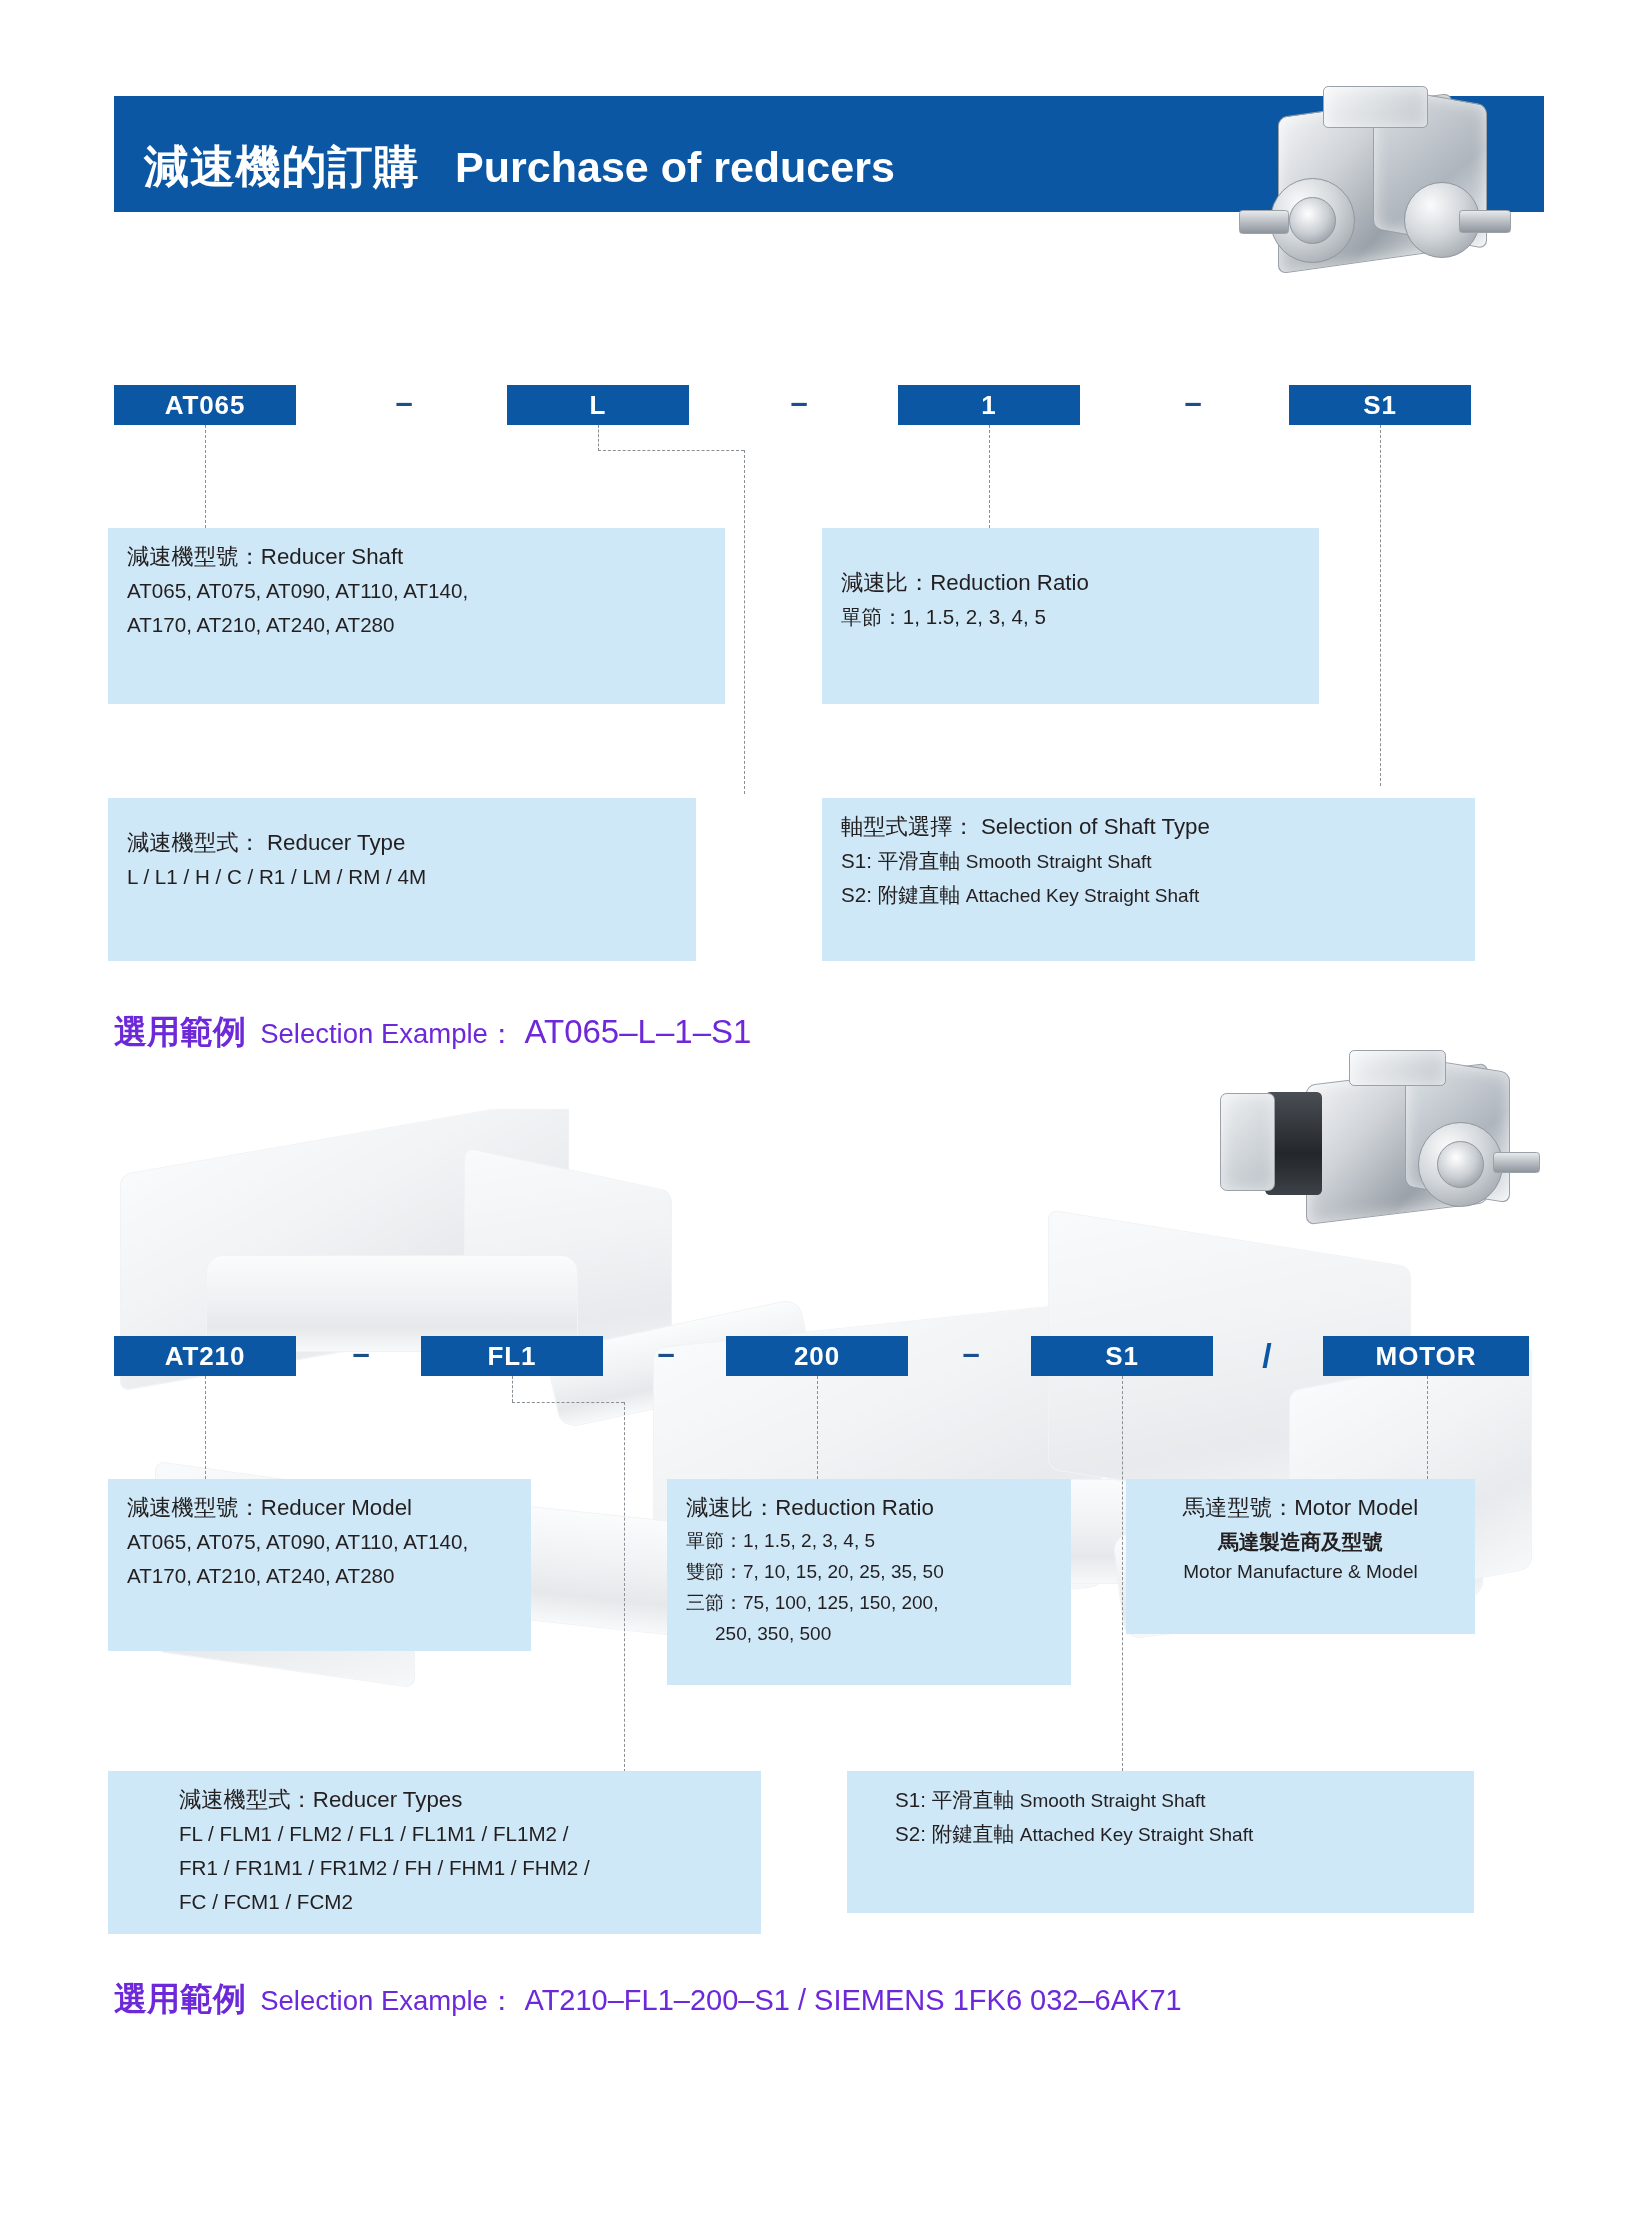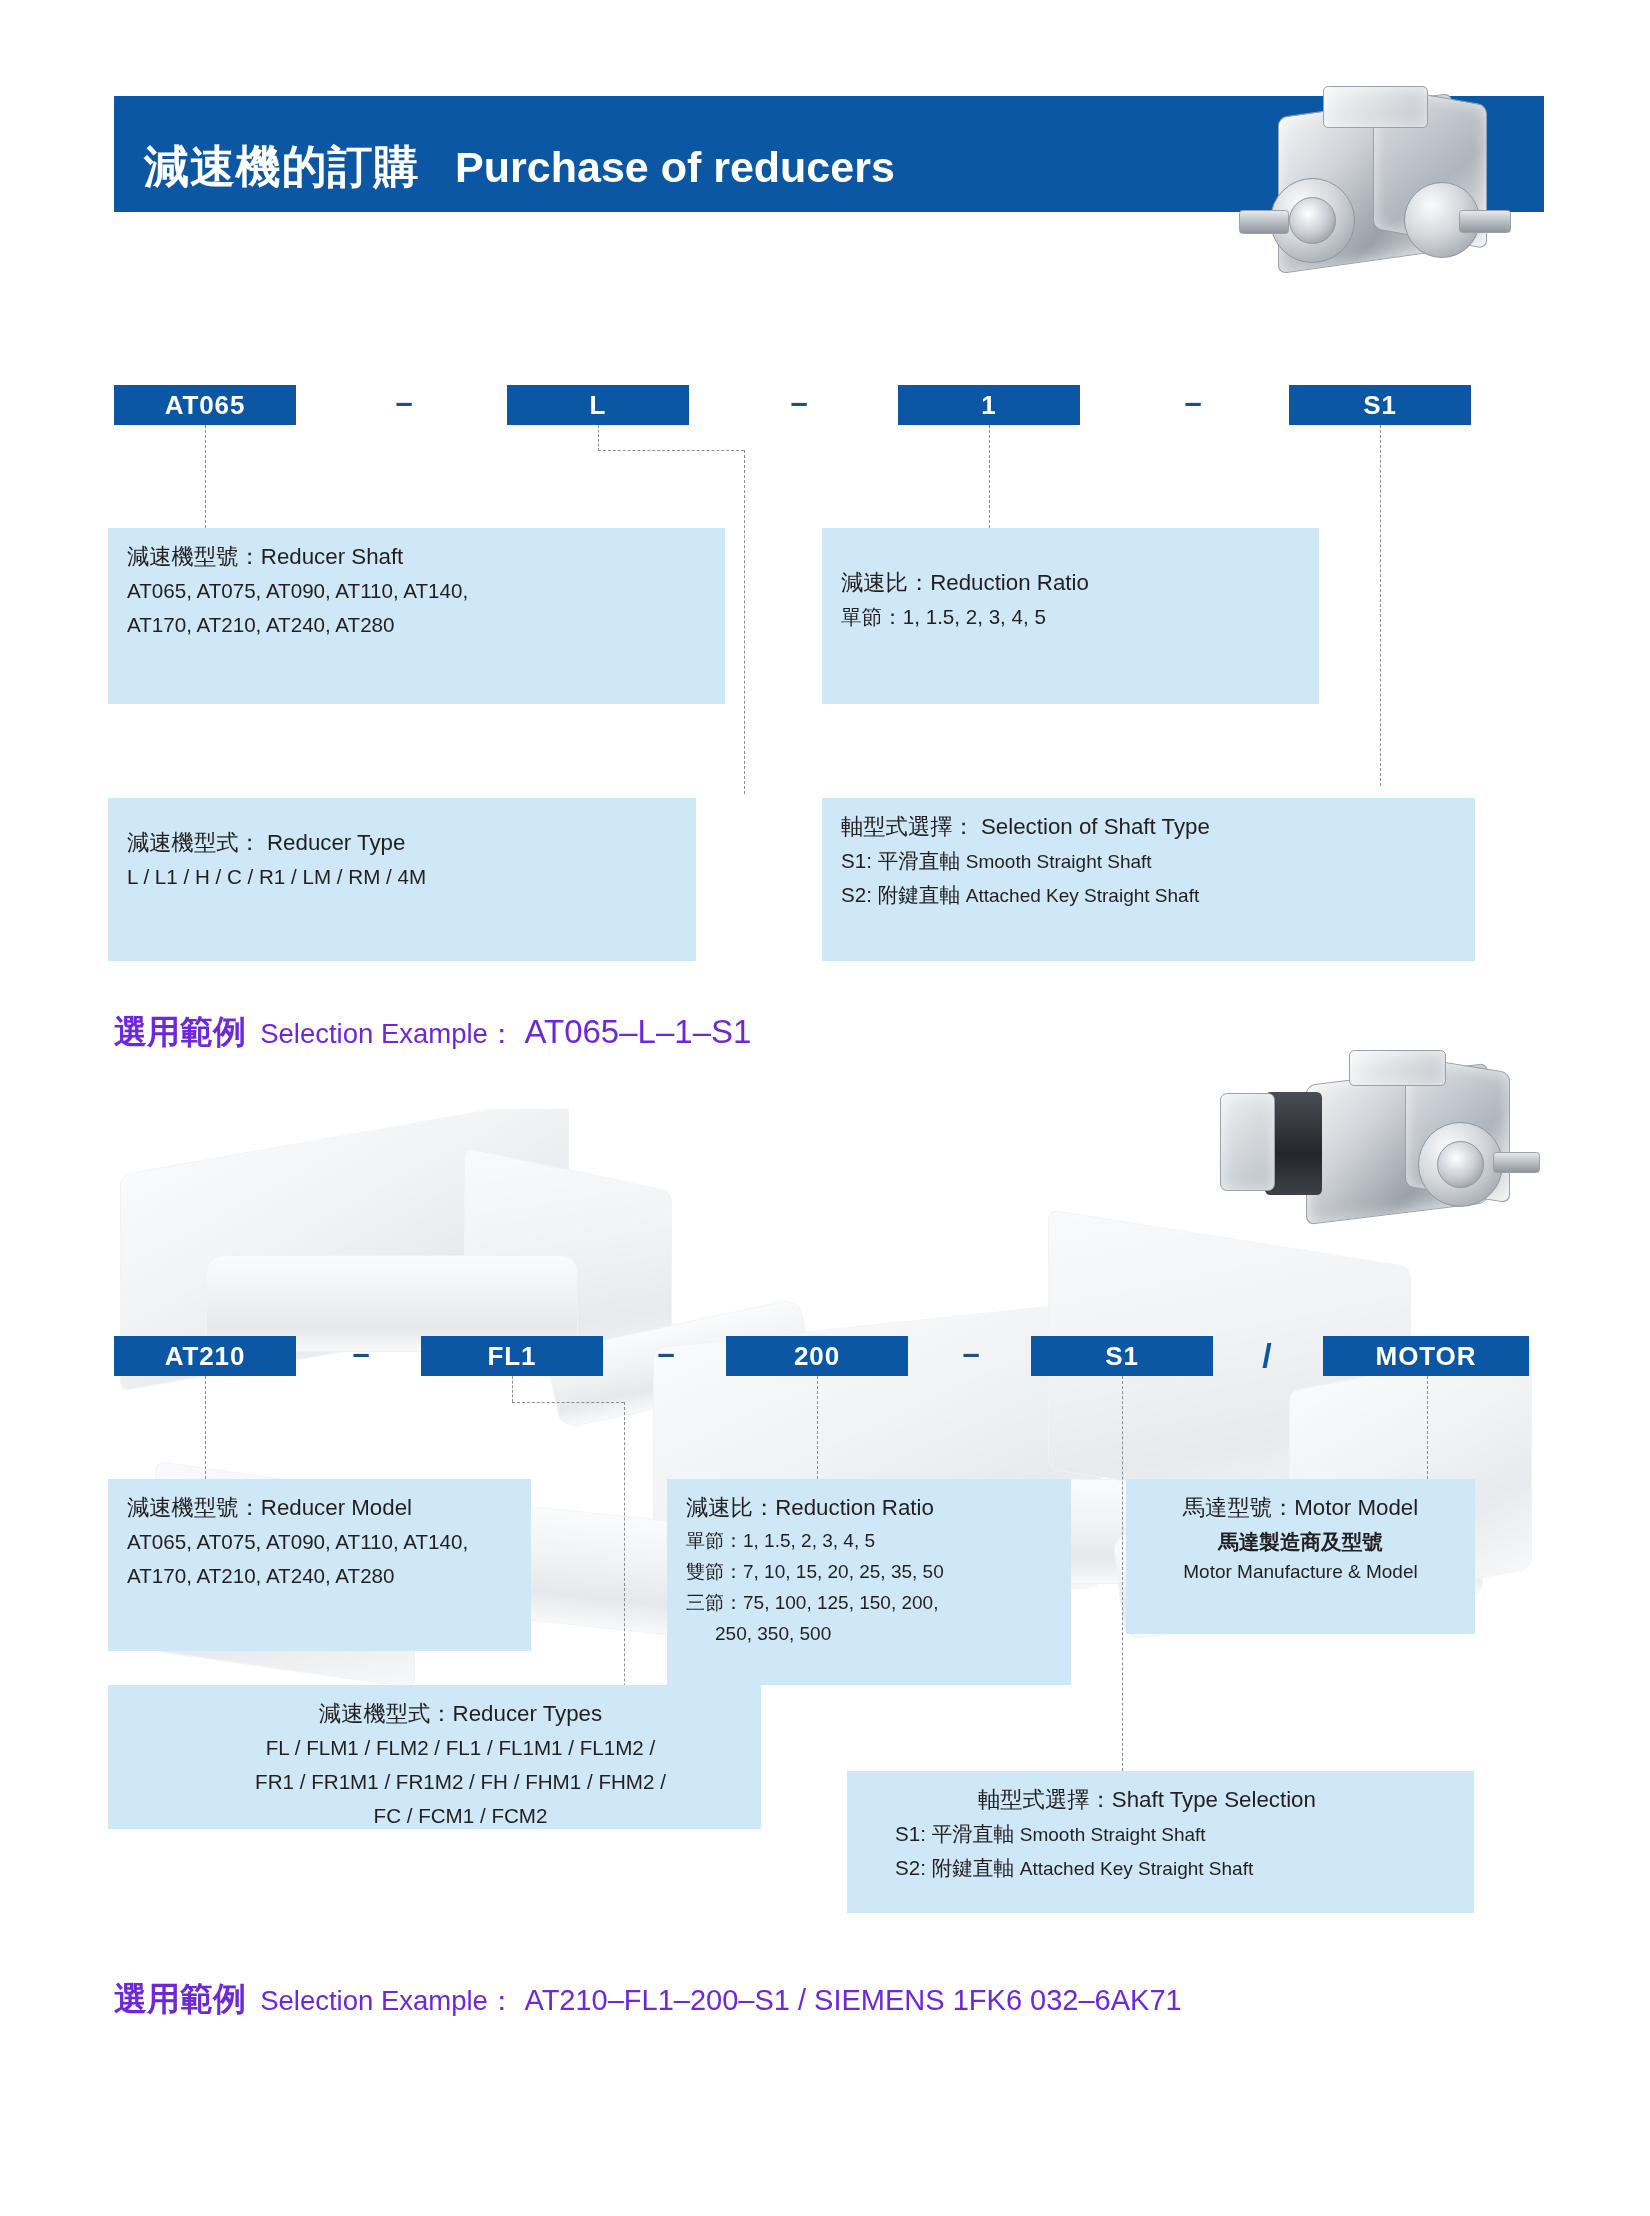--- a/index.html
+++ b/index.html
@@ -320,29 +320,28 @@
     <div class="line t-small">三節：75, 100, 125, 150, 200,</div>
     <div class="line t-small t-indent">250, 350, 500</div>
   </div>
 
   <div class="info-box" style="left:1126px; top:1479px; width:349px; height:155px; text-align:center;">
     <div class="line t-title">馬達型號：Motor Model</div>
     <div class="line t-body" style="font-weight:bold;">馬達製造商及型號</div>
     <div class="line t-small" style="line-height:26px;">Motor Manufacture &amp; Model</div>
   </div>
 
-  <div class="info-box" style="left:108px; top:1685px; width:653px; height:144px;text-align:center;">
+  <div class="info-box" style="left:108px; top:1771px; width:653px; height:163px;">
     <div class="line t-title" style="padding-left:52px">減速機型式：Reducer Types</div>
     <div class="line t-body" style="padding-left:52px">FL / FLM1 / FLM2 / FL1 / FL1M1 / FL1M2 /</div>
     <div class="line t-body" style="padding-left:52px">FR1 / FR1M1 / FR1M2 / FH / FHM1 / FHM2 /</div>
     <div class="line t-body" style="padding-left:52px">FC / FCM1 / FCM2</div>
   </div>
 
   <div class="info-box" style="left:847px; top:1771px; width:627px; height:142px;">
-    <div class="line t-title" style="padding-left:112px">軸型式選擇：Shaft Type Selection</div>
     <div class="line t-body" style="padding-left:29px">
       <span>S1:</span>
       <span>平滑直軸</span>
       <span class="t-small">Smooth Straight Shaft</span>
     </div>
     <div class="line t-body" style="padding-left:29px">
       <span>S2:</span>
       <span>附鍵直軸</span>
       <span class="t-small">Attached Key Straight Shaft</span>
     </div>

